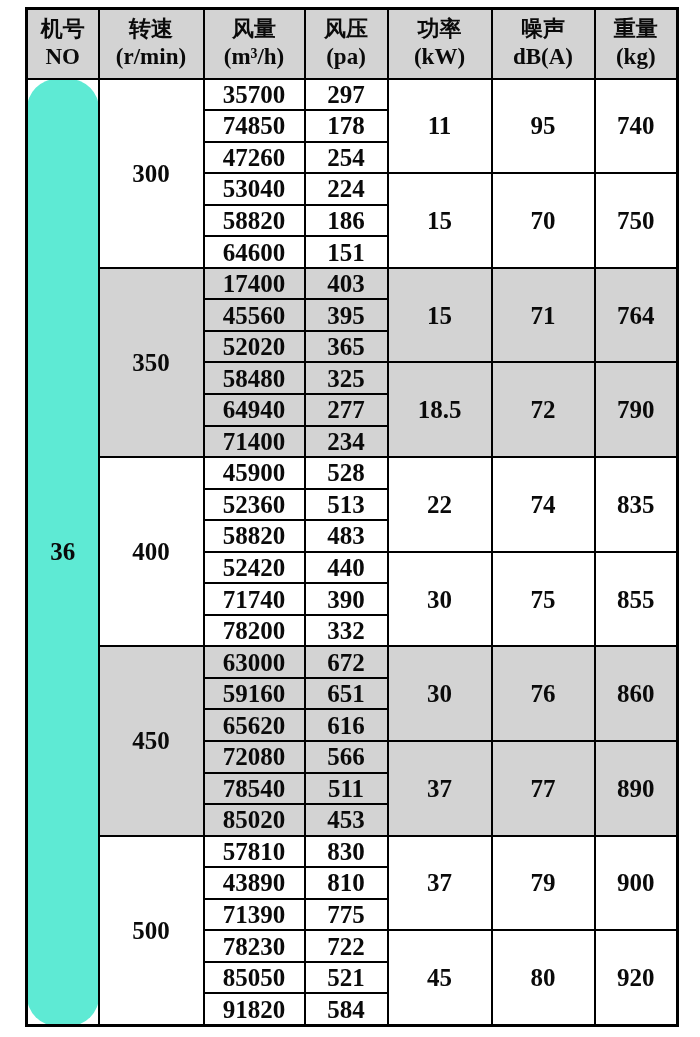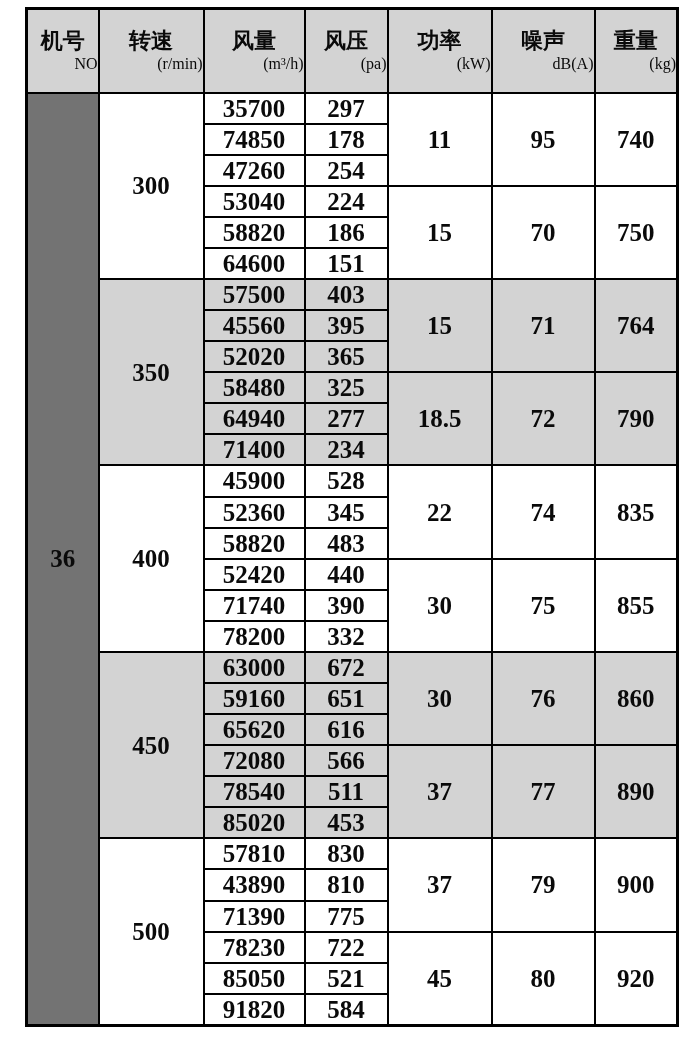--- a/index.html
+++ b/index.html
@@ -25,47 +25,47 @@
   }
   table.spec th, table.spec td {
     border: 2px solid #000;
     text-align: center;
     vertical-align: middle;
     padding: 0;
     color: #0a0a0a;
     overflow: hidden;
   }
   tr.head {
-    height: 84px;
+    height: 70px;
   }
   tr.head th {
     background: #d3d3d3;
     font-weight: bold;
     font-size: 22px;
     line-height: 1.22;
   }
   tr.head th .sub {
     display: block;
-    font-size: 16px;
-    font-weight: normal;
-    text-align: right;
+    font-size: 23px;
+    font-weight: bold;
   }
   tr.head th .cjk {
     display: block;
   }
   table.spec td {
     font-weight: bold;
     font-size: 25px;
     line-height: 1;
   }
   tr.shaded > td {
     background: #d3d3d3;
   }
   td.machine {
-    background: #737373;
+    background: #5eead4;
+    border-radius: 30px;
   }
 </style>
 </head>
 <body>
 
 <div class="sheet">
 <table class="spec">
   <colgroup>
     <col style="width:72px">
         <col style="width:105px">
@@ -136,21 +136,21 @@
     <td>58820</td>
     <td>186</td>
   </tr>
   <tr>
     <td>64600</td>
     <td>151</td>
   </tr>
 
   <tr class="shaded">
     <td rowspan="6">350</td>
-    <td>57500</td>
+    <td>17400</td>
     <td>403</td>
     <td rowspan="3">15</td>
     <td rowspan="3">71</td>
     <td rowspan="3">764</td>
   </tr>
   <tr class="shaded">
     <td>45560</td>
     <td>395</td>
   </tr>
   <tr class="shaded">
@@ -176,21 +176,21 @@
   <tr>
     <td rowspan="6">400</td>
     <td>45900</td>
     <td>528</td>
     <td rowspan="3">22</td>
     <td rowspan="3">74</td>
     <td rowspan="3">835</td>
   </tr>
   <tr>
     <td>52360</td>
-    <td>345</td>
+    <td>513</td>
   </tr>
   <tr>
     <td>58820</td>
     <td>483</td>
   </tr>
   <tr>
     <td>52420</td>
     <td>440</td>
     <td rowspan="3">30</td>
     <td rowspan="3">75</td>

